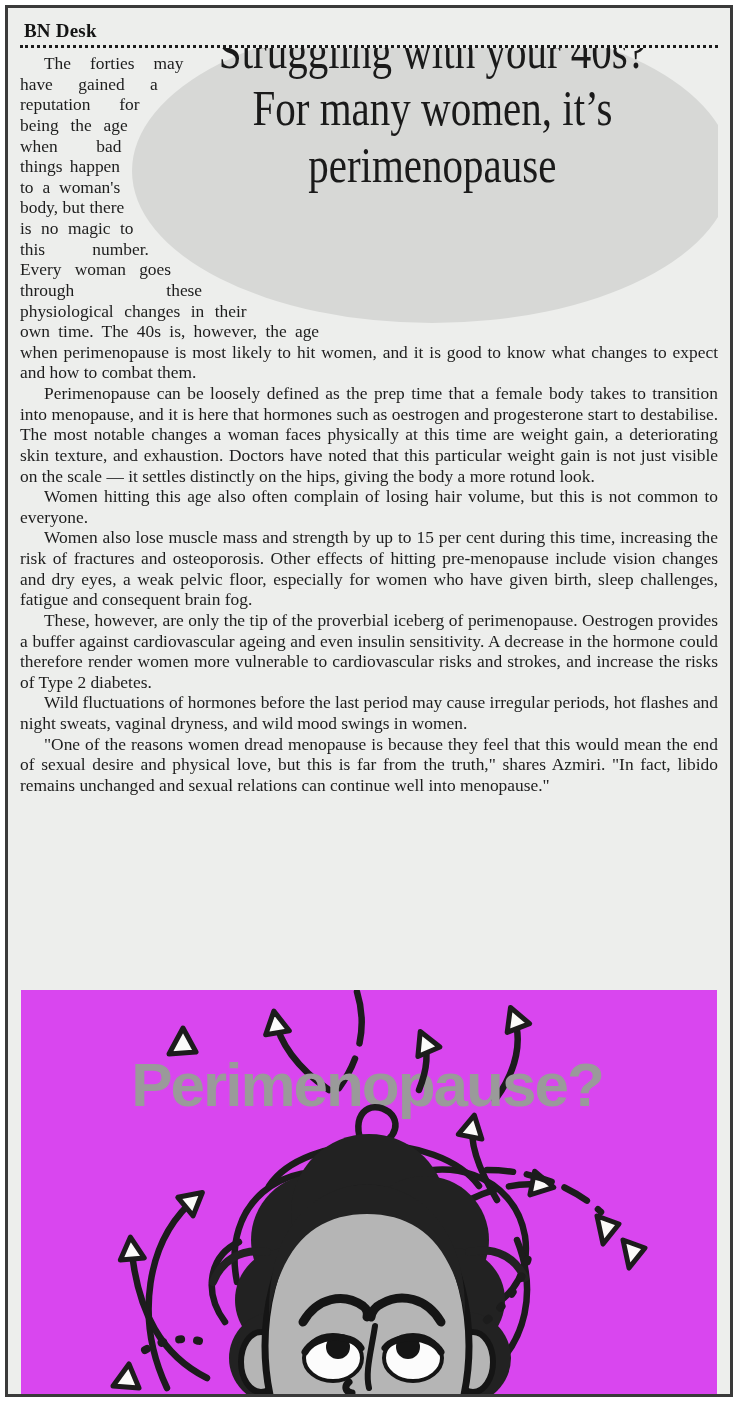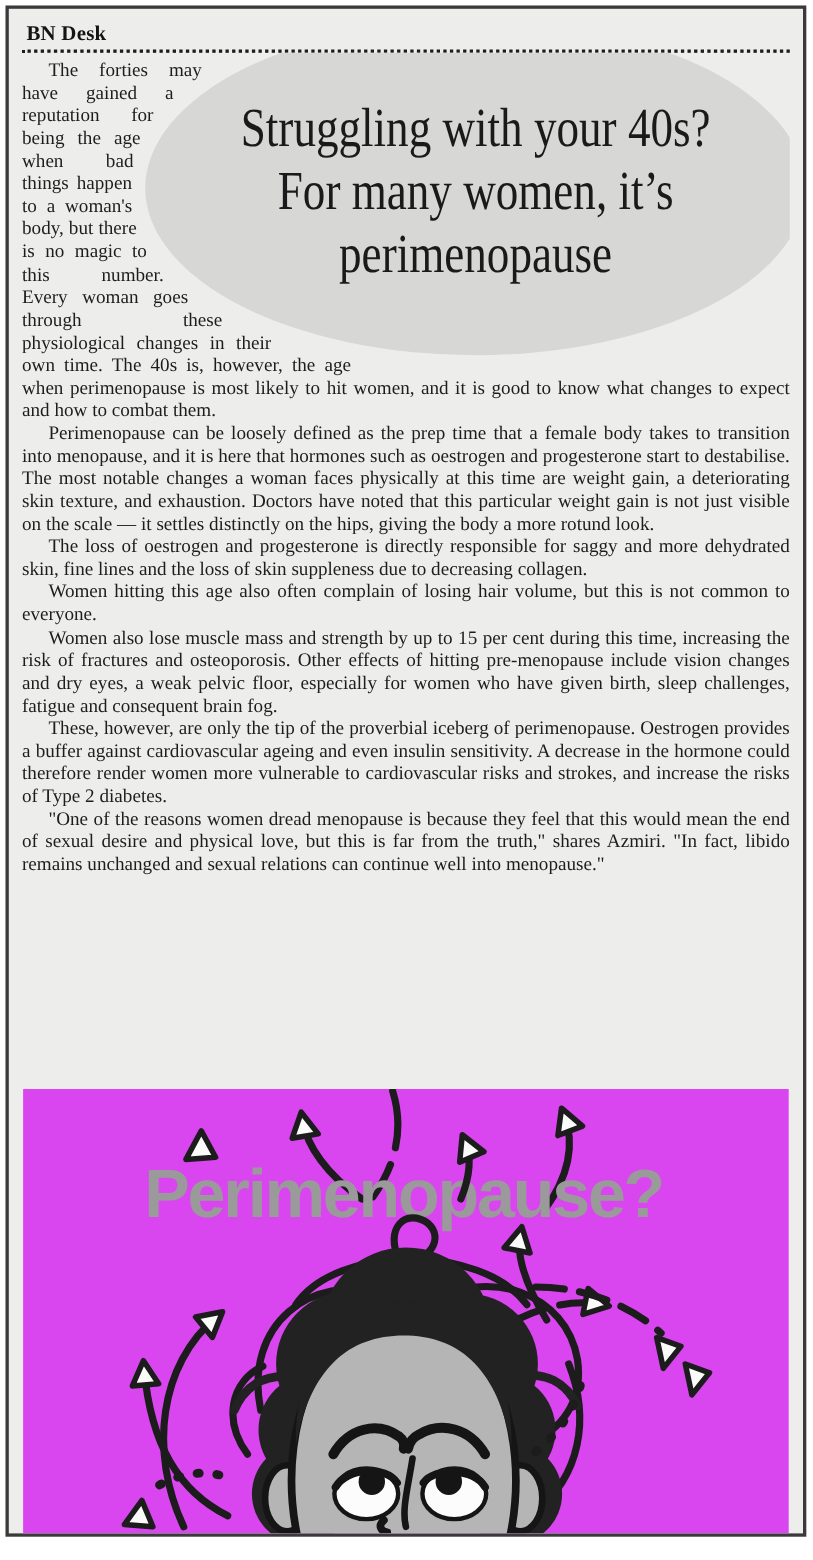--- a/index.html
+++ b/index.html
@@ -39,21 +39,21 @@
     width:600px;height:304px;
     margin:-34px -14px 6px 12px;
     shape-outside:ellipse(51% 51% at 50% 50%) border-box;
     shape-margin:6px;
   }
   .headline-ellipse{
     width:100%;height:100%;
     background:#d7d8d6;
     border-radius:50%;
     display:flex;flex-direction:column;
-    align-items:center;justify-content:center;
+    align-items:center;justify-content:flex-start;
     padding-top:4px;box-sizing:border-box;
   }
   .headline-line{
     font-family:"Liberation Serif",serif;
     font-size:50px;line-height:1.14;
     color:#1a1a1a;white-space:nowrap;
     transform:scaleX(0.82);transform-origin:50% 50%;
   }
   .illustration{
     flex:0 0 404px;
@@ -76,24 +76,24 @@
   <div class="article-body">
     <div class="headline-float">
       <div class="headline-ellipse">
         <div class="headline-line">Struggling with your 40s?</div>
         <div class="headline-line">For many women, it’s</div>
         <div class="headline-line">perimenopause</div>
       </div>
     </div>
     <p>The forties may have gained a reputation for being the age when bad things happen to a woman's body, but there is no magic to this number. Every woman goes through these physiological changes in their own time. The 40s is, however, the age when perimenopause is most likely to hit women, and it is good to know what changes to expect and how to combat them.</p>
     <p>Perimenopause can be loosely defined as the prep time that a female body takes to transition into menopause, and it is here that hormones such as oestrogen and progesterone start to destabilise. The most notable changes a woman faces physically at this time are weight gain, a deteriorating skin texture, and exhaustion. Doctors have noted that this particular weight gain is not just visible on the scale — it settles distinctly on the hips, giving the body a more rotund look.</p>
-    <p>The loss of oestrogen and progesterone is directly responsible for saggy and more dehydrated skin, fine lines and the loss of skin suppleness due to decreasing collagen.</p>
     <p>Women hitting this age also often complain of losing hair volume, but this is not common to everyone.</p>
     <p>Women also lose muscle mass and strength by up to 15 per cent during this time, increasing the risk of fractures and osteoporosis. Other effects of hitting pre-menopause include vision changes and dry eyes, a weak pelvic floor, especially for women who have given birth, sleep challenges, fatigue and consequent brain fog.</p>
     <p>These, however, are only the tip of the proverbial iceberg of perimenopause. Oestrogen provides a buffer against cardiovascular ageing and even insulin sensitivity. A decrease in the hormone could therefore render women more vulnerable to cardiovascular risks and strokes, and increase the risks of Type 2 diabetes.</p>
+    <p>Wild fluctuations of hormones before the last period may cause irregular periods, hot flashes and night sweats, vaginal dryness, and wild mood swings in women.</p>
     <p>"One of the reasons women dread menopause is because they feel that this would mean the end of sexual desire and physical love, but this is far from the truth," shares Azmiri. "In fact, libido remains unchanged and sexual relations can continue well into menopause."</p>
   </div>
 
   <div class="illustration">
     <svg viewBox="0 0 704 404" preserveAspectRatio="xMidYMin slice">
       <defs>
         <marker id="ah" markerUnits="userSpaceOnUse" markerWidth="38" markerHeight="38" viewBox="0 0 38 38" refX="24" refY="19" orient="auto">
           <path d="M9 7 L31 19 L9 31 Z" fill="#fbfbfa" stroke="#1c1c1c" stroke-width="5" stroke-linejoin="round"></path>
         </marker>
       </defs>

